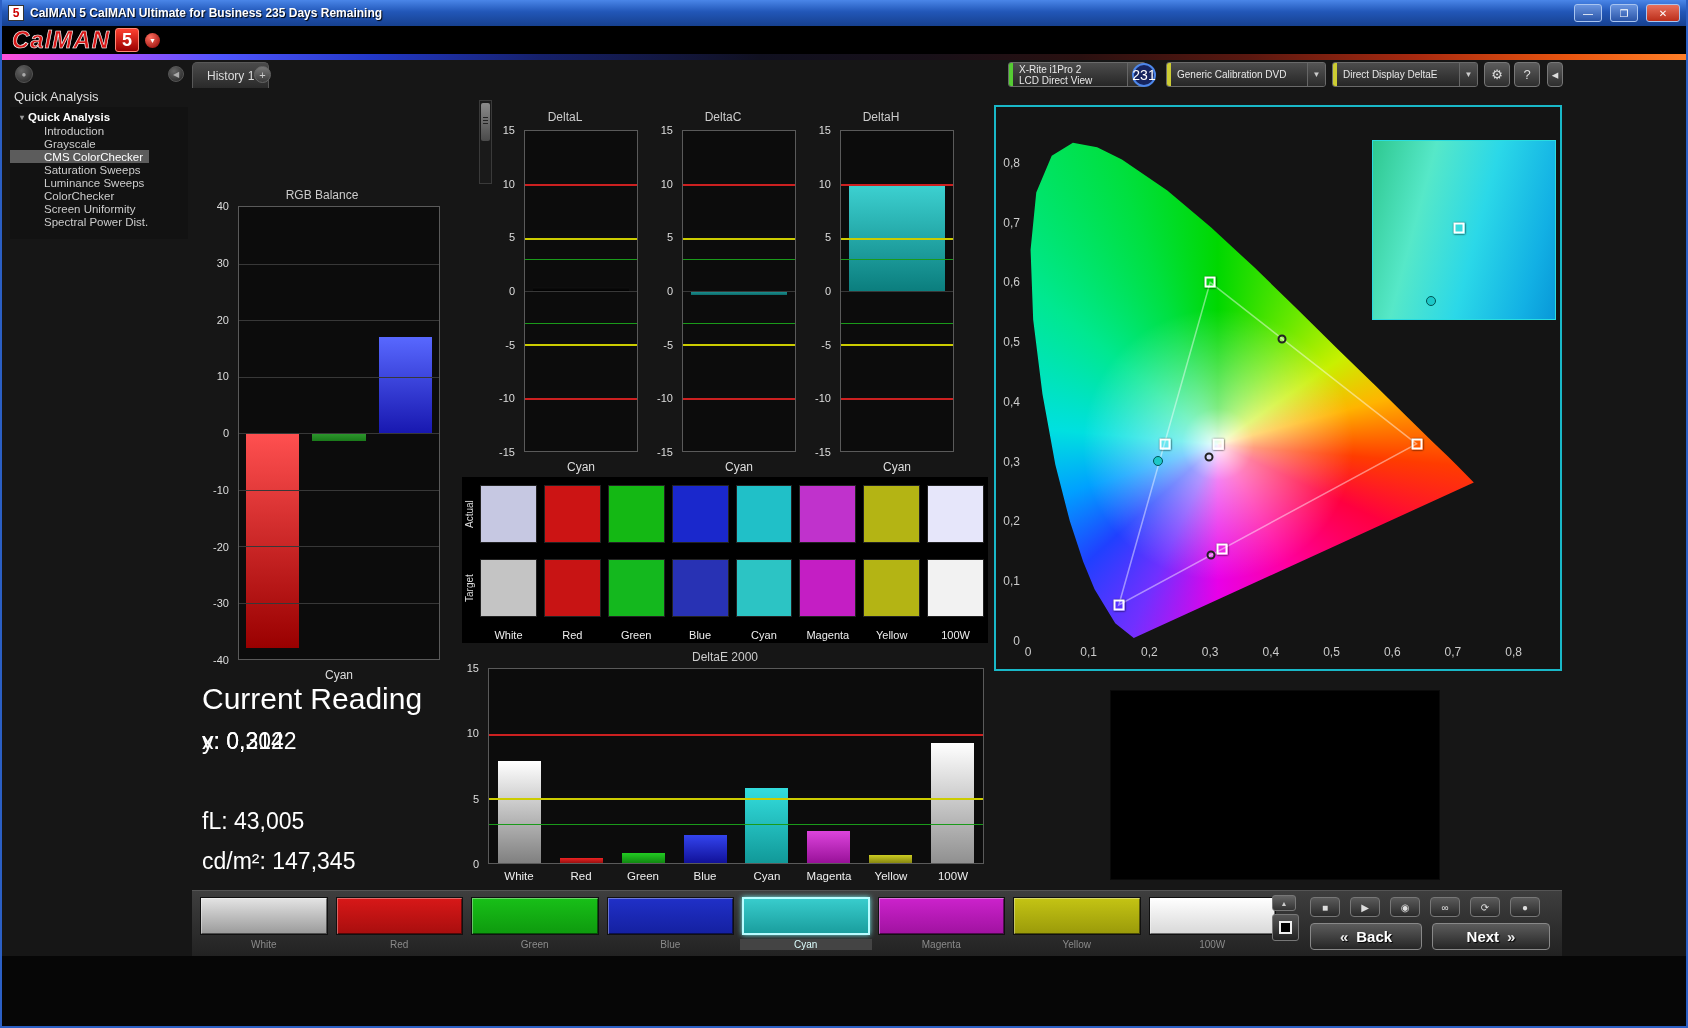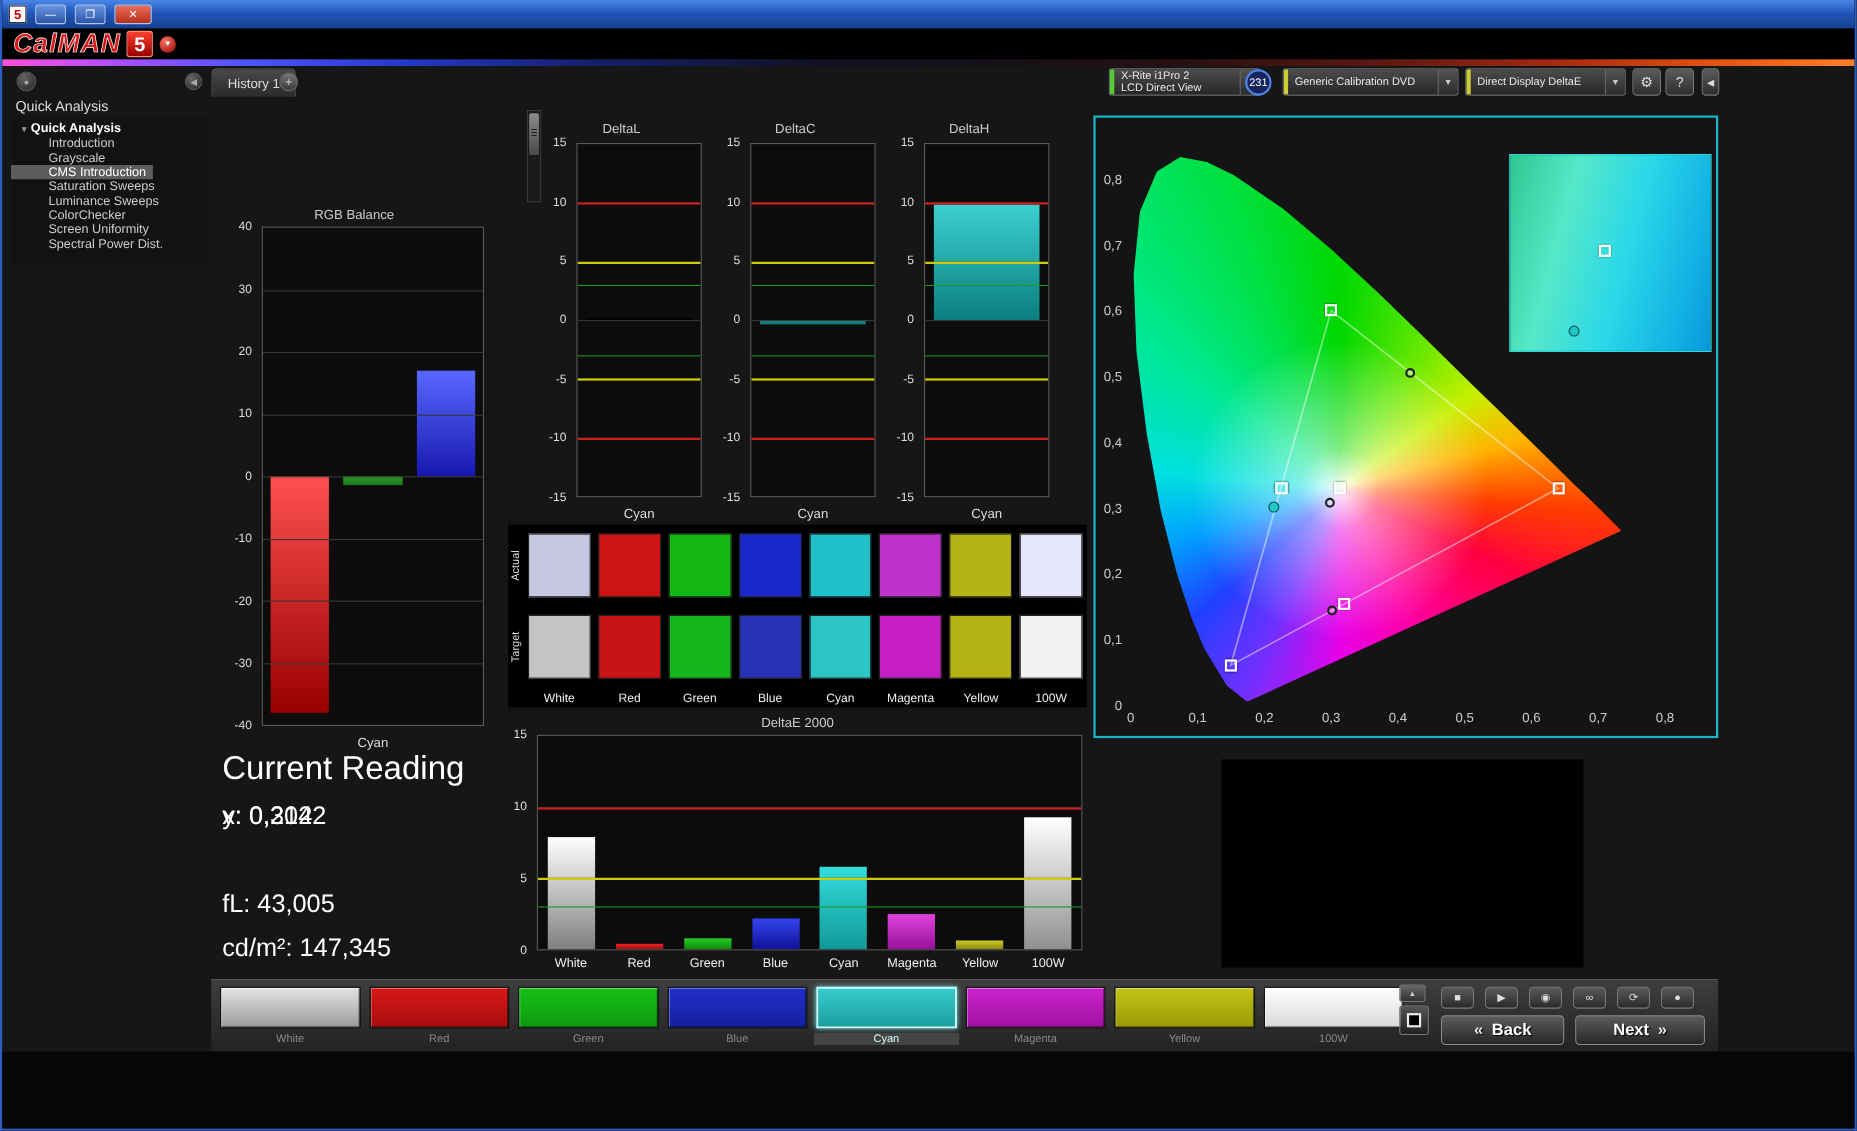--- a/index.html
+++ b/index.html
@@ -30,21 +30,21 @@
 .tab{position:absolute;left:190px;top:62px;height:26px;padding:0 14px;display:flex;align-items:center;
   background:linear-gradient(#4a4a4a,#2a2a2a);border:1px solid #585858;border-bottom:none;border-radius:5px 5px 0 0;color:#ddd;font-size:12px}
 .tab-add{position:absolute;left:252px;top:66px;width:17px;height:17px;border-radius:50%;background:linear-gradient(#777,#3a3a3a);
   color:#ccc;font-size:11px;display:flex;align-items:center;justify-content:center;border:1px solid #666}
 .dd-btn{position:absolute;top:62px;height:25px;background:linear-gradient(#4c4c4c,#262626);border:1px solid #6a6a6a;border-radius:3px;
   display:flex;align-items:center;color:#e8e8e8;font-size:10px;overflow:hidden}
 .dd-strip{width:4px;align-self:stretch}
 .dd-main{flex:1;padding:0 6px;line-height:11px}
 .dd-caret{width:18px;align-self:stretch;border-left:1px solid #666;display:flex;align-items:center;justify-content:center;color:#ccc;font-size:8px;background:linear-gradient(#555,#2c2c2c)}
 .badge{position:absolute;left:1130px;top:63px;width:24px;height:24px;border-radius:50%;background:#16245e;border:2px solid #4d86e8;
-  color:#fff;font-size:10px;display:flex;align-items:center;justify-content:center}
+  color:#fff;font-size:14px;display:flex;align-items:center;justify-content:center}
 .sq-btn{position:absolute;top:62px;width:26px;height:25px;border-radius:4px;background:linear-gradient(#5c5c5c,#2e2e2e);
   border:1px solid #777;color:#ddd;font-size:13px;display:flex;align-items:center;justify-content:center}
 
 .sidebar-header{position:absolute;left:12px;top:89px;color:#ddd;font-size:13px}
 .tree{position:absolute;left:8px;top:107px;width:178px;height:132px;background:#121212;padding:3px 0;font-size:11.5px;color:#ccc}
 .tree-root{display:flex;align-items:center;gap:4px;padding:1px 4px 1px 10px;color:#fff;font-weight:bold}
 .tree-root .tri{font-size:8px;color:#999}
 .tree-item{padding:0.5px 4px 0.5px 34px;white-space:nowrap}
 .tree-item.selected{background:#5c5c5c;color:#fff;width:max-content;padding-right:6px}
 
@@ -131,20 +131,21 @@
 .chev{font-size:15px;color:#e8e8e8}
 .bottom-black{position:absolute;left:0;top:956px;right:0;bottom:0;background:#060606}
 </style>
 </head>
 <body>
 
 <div id="page">
 
   <div class="titlebar">
     <div class="app-icon">5</div>
+    <div class="title-text">CalMAN 5 CalMAN Ultimate for Business 235 Days Remaining</div>
     <div class="winbtn">—</div>
     <div class="winbtn">❐</div>
     <div class="winbtn close">✕</div>
   </div>
 
   <div class="logobar">
     <span class="logo-brand">CalMAN</span>
     <span class="logo-five">5</span>
     <span class="logo-caret">▼</span>
   </div>
@@ -186,21 +187,21 @@
 
   <div class="sidebar-header">Quick Analysis</div>
   <div class="tree">
     <div class="tree-root">
       <span class="tri">▾</span>
       <span>Quick Analysis</span>
     </div>
     <div id="sidebar-tree-items">
         <div class="tree-item">Introduction</div>
         <div class="tree-item">Grayscale</div>
-        <div class="tree-item selected">CMS Introduction</div>
+        <div class="tree-item selected">CMS ColorChecker</div>
         <div class="tree-item">Saturation Sweeps</div>
         <div class="tree-item">Luminance Sweeps</div>
         <div class="tree-item">ColorChecker</div>
         <div class="tree-item">Screen Uniformity</div>
         <div class="tree-item">Spectral Power Dist.</div>
       </div>
   </div>
 
   <div class="mini-scroll">
       <div class="mini-thumb"></div>

